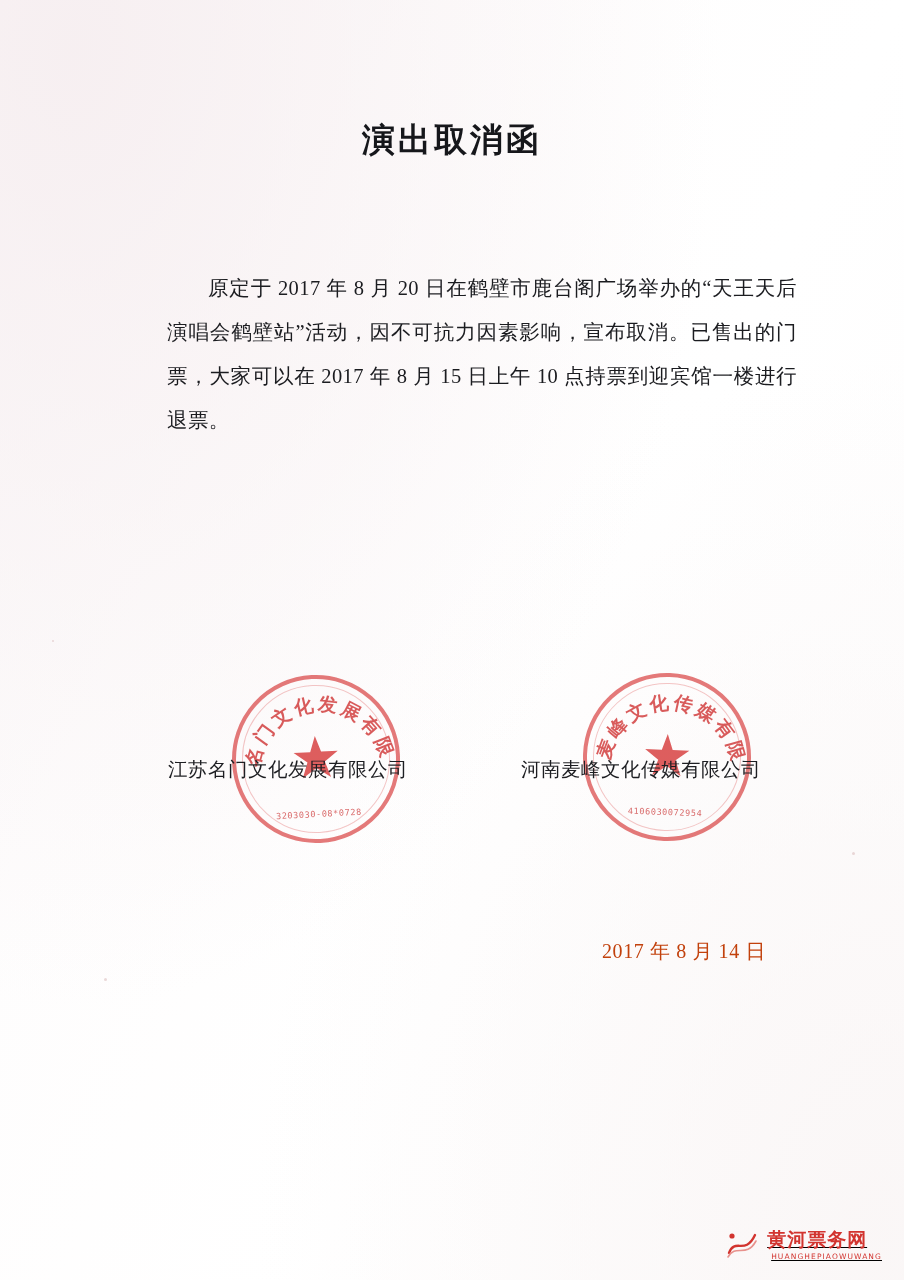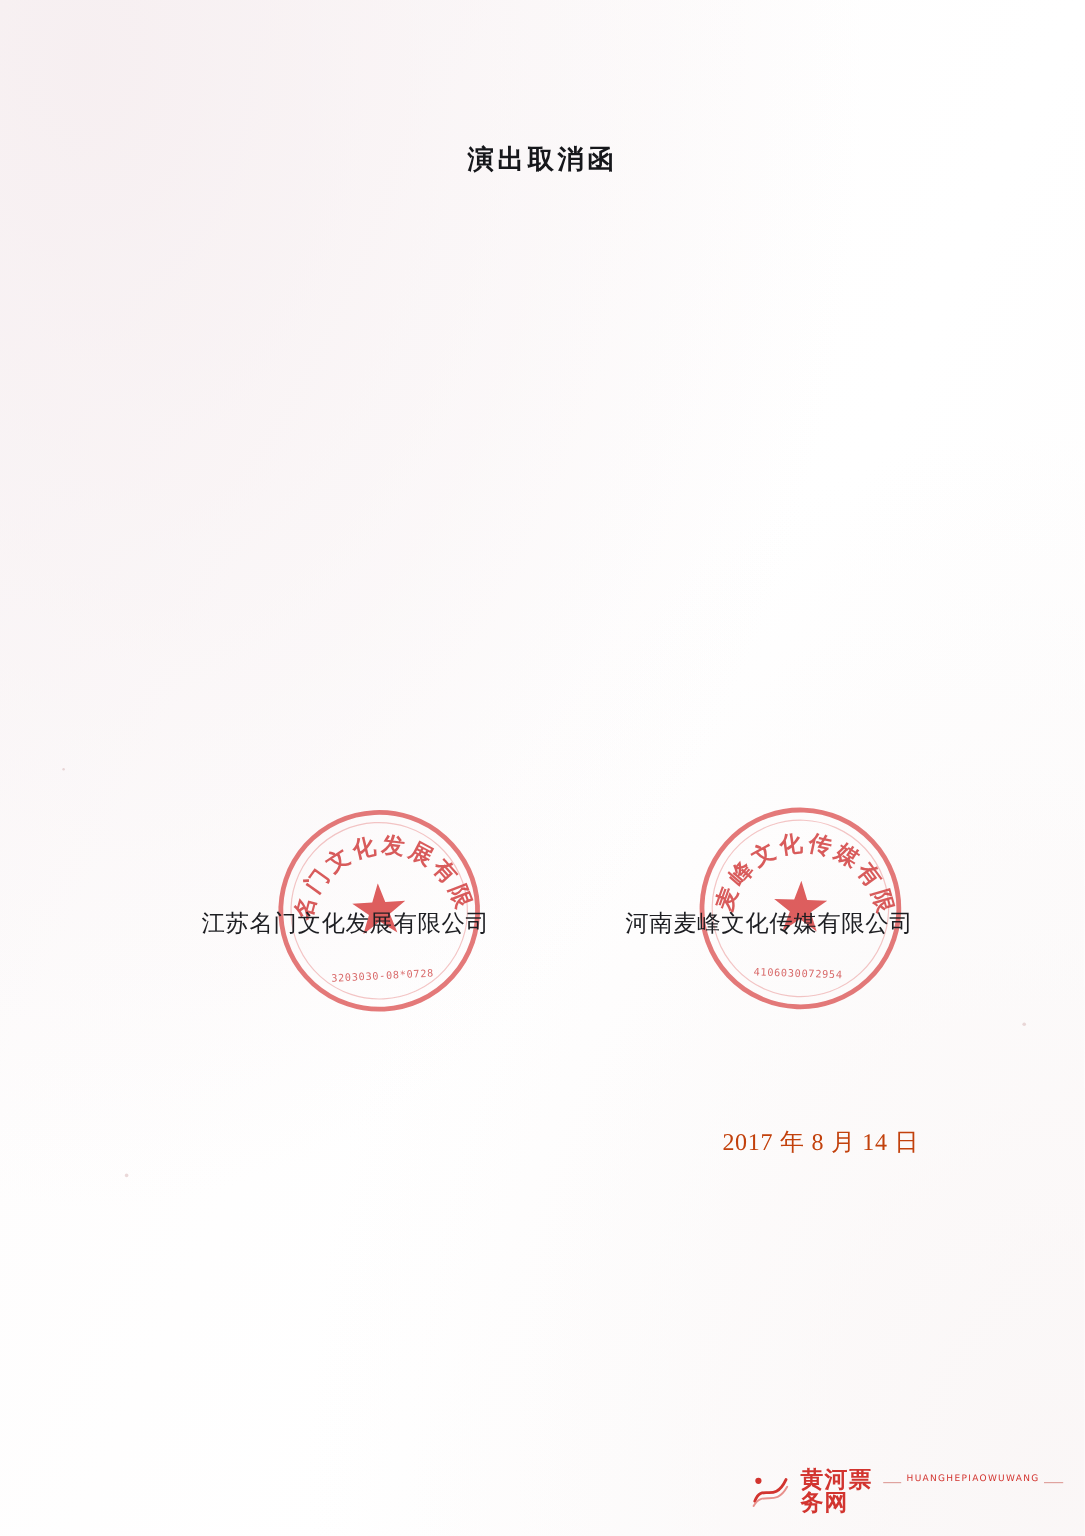--- a/index.html
+++ b/index.html
@@ -37,21 +37,21 @@
     inset: 0;
   }
 
   .doc-title {
     position: absolute;
     top: 118px;
     left: 0;
     right: 0;
     text-align: center;
     font-family: "DejaVu Serif", "Liberation Serif", serif;
-    font-size: 22px;
+    font-size: 33px;
     font-weight: 700;
     letter-spacing: 3px;
     color: #16171b;
   }
 
   .body-block {
     position: absolute;
     top: 266px;
     left: 167px;
     width: 630px;
@@ -173,23 +173,24 @@
     gap: 8px;
   }
   .wm-mark {
     width: 34px;
     height: 34px;
     position: relative;
     flex: 0 0 auto;
   }
   .wm-text-wrap {
     display: flex;
-    flex-direction: row;
+    flex-direction: column;
     align-items: flex-start;
     line-height: 1;
+    text-decoration: underline;
   }
   .wm-title {
     font-family: "DejaVu Serif", "Liberation Serif", serif;
     font-size: 19px;
     font-weight: 700;
     color: #d2342f;
     letter-spacing: 1px;
   }
   .wm-sub {
     margin-top: 4px;
@@ -211,20 +212,21 @@
 </head>
 <body>
 
 <div class="paper"></div>
 
 <div class="doc">
 
   <div class="doc-title">演出取消函</div>
 
   <div class="body-block">
+    <p class="para">原定于 2017 年 8 月 20 日在鹤壁市鹿台阁广场举办的“天王天后演唱会鹤壁站”活动，因不可抗力因素影响，宣布取消。已售出的门票，大家可以在 2017 年 8 月 15 日上午 10 点持票到迎宾馆一楼进行退票。</p>
   </div>
 
   <div class="seal seal-1">
     <svg class="seal-arc" viewBox="0 0 168 168">
       <defs>
         <path id="arcL" d="M 22,94 A 62,62 0 1 1 146,94" fill="none"></path>
       </defs>
       <text text-anchor="middle">
         <textPath href="#arcL" startOffset="50%">江苏名门文化发展有限公司</textPath>
       </text>

